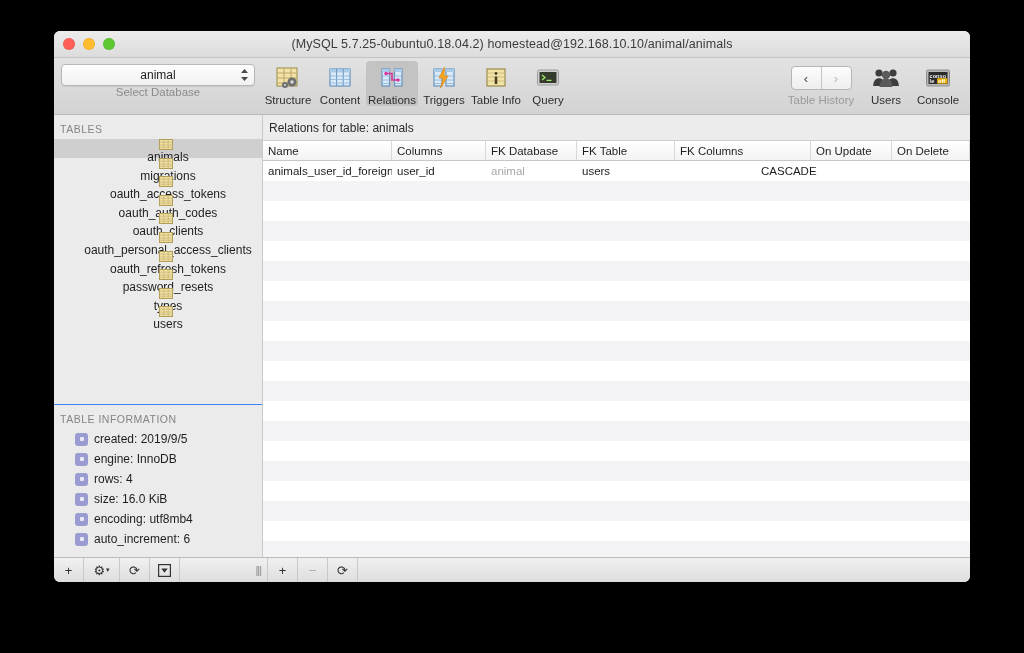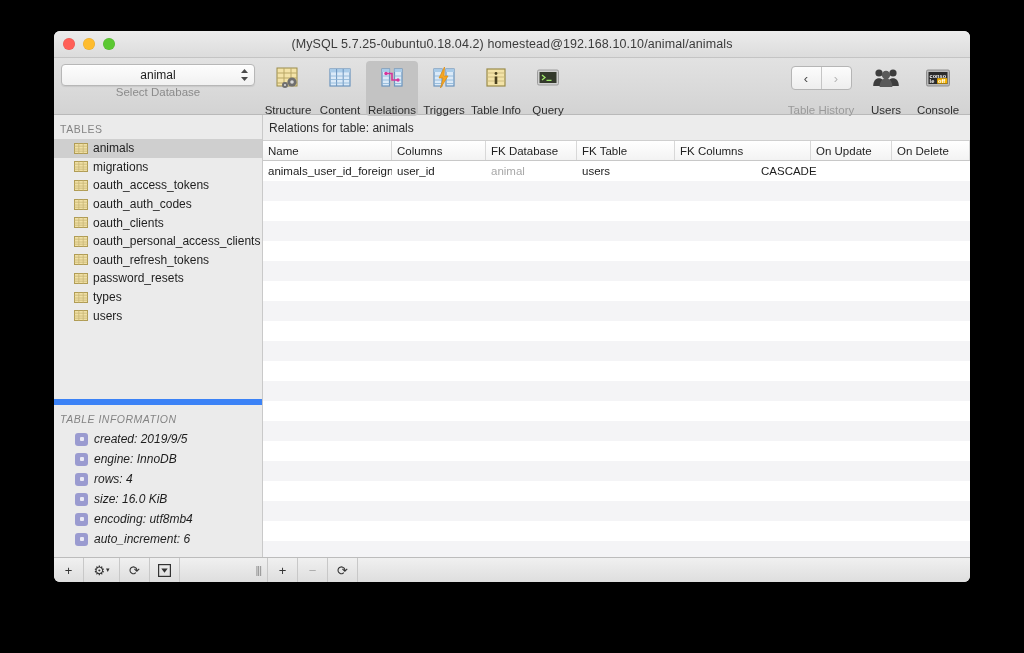--- a/index.html
+++ b/index.html
@@ -134,21 +134,21 @@
   .toolitem .ic {
     width: 30px;
     height: 28px;
     display: flex;
     align-items: center;
     justify-content: center;
   }
   .toolitem .lbl {
     font-size: 11.5px;
     color: #2e2e2e;
-    margin-top: 12px;
+    margin-top: 2px;
     white-space: nowrap;
   }
   .toolitem.dim .lbl { color: #9a9a9a; }
 
   
   #tool-right {
     position: absolute;
     right: 6px;
     top: 3px;
     display: flex;
@@ -204,35 +204,35 @@
     overflow: hidden;
     min-height: 0;
   }
   .tbl-row {
     height: 18.6px;
     display: flex;
     align-items: center;
     padding-left: 20px;
     font-size: 12px;
     color: #1e1e1e;
+    flex-direction: column;
   }
   .tbl-row.selected { background: #cfcfcf; }
   .tbl-icon {
     width: 14px;
     height: 11px;
     margin-right: 5px;
     flex: 0 0 auto;
   }
 
   #table-info-panel {
     height: 152px;
     min-height: 152px;
-    border-top: 6px solid #3b82f6;
+    border-top: 1px solid #3b82f6;
     background: #ebebeb;
-    font-style: italic;
   }
   .info-row {
     height: 20px;
     display: flex;
     align-items: center;
     padding-left: 21px;
     font-size: 12px;
     color: #1e1e1e;
   }
   .info-bullet {

